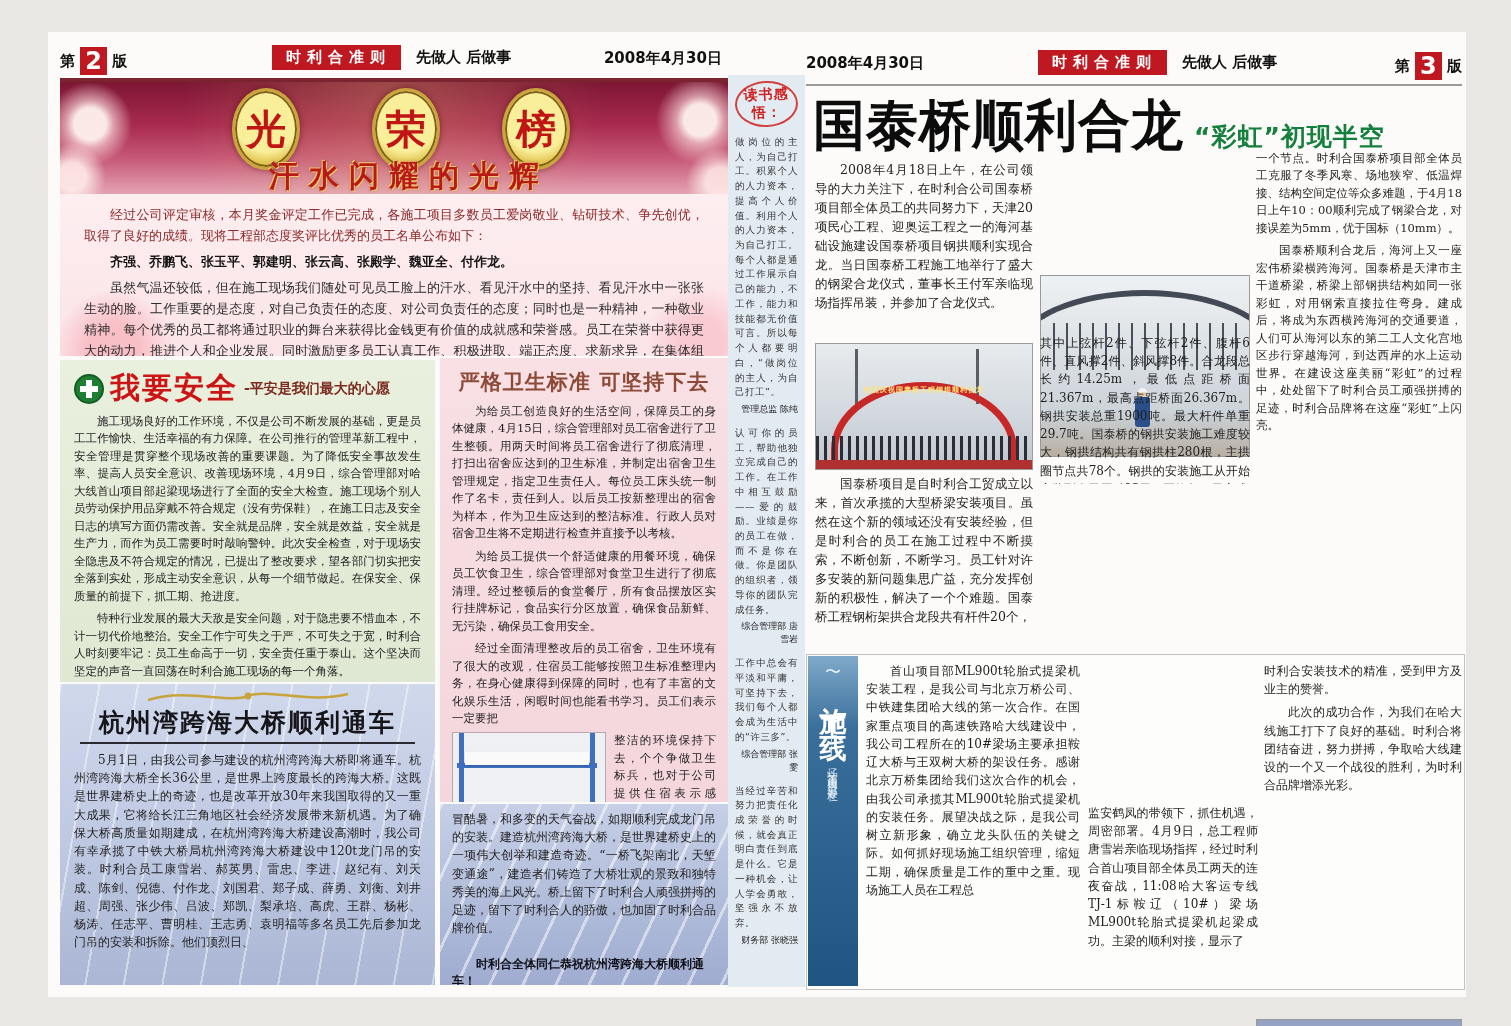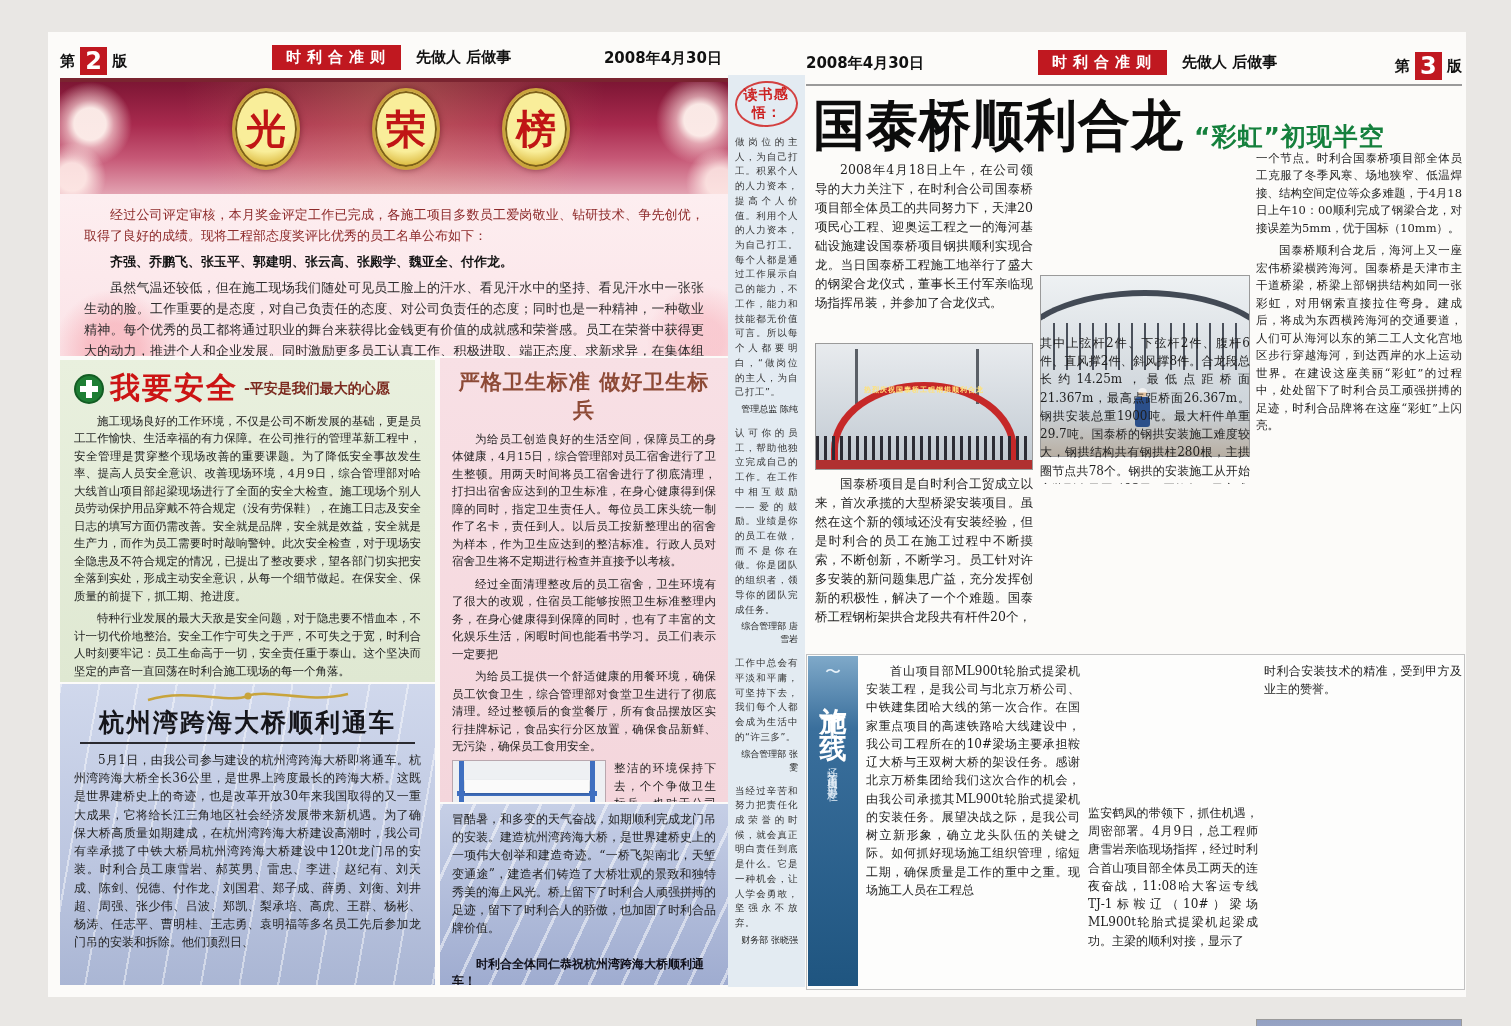--- a/index.html
+++ b/index.html
@@ -178,20 +178,21 @@
 <div class="abs banner">
   <div class="medal" style="left:172px;">
       <span>光</span>
     </div>
   <div class="medal" style="left:312px;">
       <span>荣</span>
     </div>
   <div class="medal" style="left:442px;">
       <span>榜</span>
     </div>
+  <div class="banner-sub ser">汗水闪耀的光辉</div>
 </div>
 
 <div class="abs honor ser">
   <p class="h-p1">经过公司评定审核，本月奖金评定工作已完成，各施工项目多数员工爱岗敬业、钻研技术、争先创优，取得了良好的成绩。现将工程部态度奖评比优秀的员工名单公布如下：</p>
   <p class="h-names">齐强、乔鹏飞、张玉平、郭建明、张云高、张殿学、魏亚全、付作龙。</p>
   <p class="h-p2">虽然气温还较低，但在施工现场我们随处可见员工脸上的汗水、看见汗水中的坚持、看见汗水中一张张生动的脸。工作重要的是态度，对自己负责任的态度、对公司负责任的态度；同时也是一种精神，一种敬业精神。每个优秀的员工都将通过职业的舞台来获得比金钱更有价值的成就感和荣誉感。员工在荣誉中获得更大的动力，推进个人和企业发展。同时激励更多员工认真工作、积极进取、端正态度、求新求异，在集体组织中体现个人价值。</p>
 </div>
 
 <div class="abs safety">
   <div class="safety-hd">
@@ -210,25 +211,25 @@
     <path d="M10 12 C 50 0, 90 16, 110 8 C 130 0, 170 16, 210 6" stroke="#c8a43c" stroke-width="2.5" fill="none"></path>
     <circle cx="110" cy="8" r="3.5" fill="#c8a43c"></circle>
   </svg>
   <div class="hang-title">杭州湾跨海大桥顺利通车</div>
   <div class="txt ser">
     <p style="font-size:12px">5月1日，由我公司参与建设的杭州湾跨海大桥即将通车。杭州湾跨海大桥全长36公里，是世界上跨度最长的跨海大桥。这既是世界建桥史上的奇迹，也是改革开放30年来我国取得的又一重大成果，它将给长江三角地区社会经济发展带来新机遇。为了确保大桥高质量如期建成，在杭州湾跨海大桥建设高潮时，我公司有幸承揽了中铁大桥局杭州湾跨海大桥建设中120t龙门吊的安装。时利合员工康雪岩、郝英男、雷忠、李进、赵纪有、刘天成、陈剑、倪德、付作龙、刘国君、郑子成、薛勇、刘衡、刘井超、周强、张少伟、吕波、郑凯、梨承培、高虎、王群、杨彬、杨涛、任志平、曹明桂、王志勇、袁明福等多名员工先后参加龙门吊的安装和拆除。他们顶烈日、</p>
   </div>
 </div>
 
 <div class="abs hyg">
-  <div class="hyg-title">严格卫生标准  做好卫生标兵</div>
+  <div class="hyg-title">严格卫生标准  可坚持下去</div>
   <div class="txt ser" style="font-size:11px">
-    <p>为给员工创造良好的生活空间，保障员工的身体健康，4月15日，综合管理部对员工宿舍进行了卫生整顿。用两天时间将员工宿舍进行了彻底清理，打扫出宿舍应达到的卫生标准，在身心健康得到保障的同时，指定卫生责任人。每位员工床头统一制作了名卡，责任到人。以后员工按新整理出的宿舍为样本，作为卫生应达到的整洁标准。行政人员对宿舍卫生将不定期进行检查并直接予以考核。</p>
+    <p>为给员工创造良好的生活空间，保障员工的身体健康，4月15日，综合管理部对员工宿舍进行了卫生整顿。用两天时间将员工宿舍进行了彻底清理，打扫出宿舍应达到的卫生标准，并制定出宿舍卫生管理规定，指定卫生责任人。每位员工床头统一制作了名卡，责任到人。以后员工按新整理出的宿舍为样本，作为卫生应达到的整洁标准。行政人员对宿舍卫生将不定期进行检查并直接予以考核。</p>
+    <p>为给员工提供一个舒适健康的用餐环境，确保员工饮食卫生，综合管理部对食堂卫生进行了彻底清理。经过整顿后的食堂餐厅，所有食品摆放区实行挂牌标记，食品实行分区放置，确保食品新鲜、无污染，确保员工食用安全。</p>
     <p>经过全面清理整改后的员工宿舍，卫生环境有了很大的改观，住宿员工能够按照卫生标准整理内务，在身心健康得到保障的同时，也有了丰富的文化娱乐生活，闲暇时间也能看书学习。员工们表示一定要把</p>
-    <p>为给员工提供一个舒适健康的用餐环境，确保员工饮食卫生，综合管理部对食堂卫生进行了彻底清理。经过整顿后的食堂餐厅，所有食品摆放区实行挂牌标记，食品实行分区放置，确保食品新鲜、无污染，确保员工食用安全。</p>
   </div>
   <div class="hyg-row">
     <div class="bunk">
       <span class="v1"></span>
         <span class="v2"></span>
       <span class="h" style="top:22%;"></span>
 
       <span class="mat" style="top:14%;"></span>
 
     </div>
@@ -329,13 +330,14 @@
 </div>
 <div class="abs col txt ser" style="left:866px;top:662px;width:214px;height:318px;">
   <p style="font-size:12px">首山项目部ML900t轮胎式提梁机安装工程，是我公司与北京万桥公司、中铁建集团哈大线的第一次合作。在国家重点项目的高速铁路哈大线建设中，我公司工程所在的10#梁场主要承担鞍辽大桥与王双树大桥的架设任务。感谢北京万桥集团给我们这次合作的机会，由我公司承揽其ML900t轮胎式提梁机的安装任务。展望决战之际，是我公司树立新形象，确立龙头队伍的关键之际。如何抓好现场施工组织管理，缩短工期，确保质量是工作的重中之重。现场施工人员在工程总</p>
 </div>
 
 <div class="abs col txt ser" style="left:1088px;top:804px;width:170px;height:180px;">
   <p style="text-indent:0;font-size:12px">监安鹤凤的带领下，抓住机遇，周密部署。4月9日，总工程师唐雪岩亲临现场指挥，经过时利合首山项目部全体员工两天的连夜奋战，11:08哈大客运专线TJ-1标鞍辽（10#）梁场ML900t轮胎式提梁机起梁成功。主梁的顺利对接，显示了</p>
 </div>
 <div class="abs col txt ser" style="left:1264px;top:662px;width:198px;height:138px;">
   <p style="text-indent:0;font-size:12px">时利合安装技术的精准，受到甲方及业主的赞誉。</p>
+  <p style="font-size:12px">此次的成功合作，为我们在哈大线施工打下了良好的基础。时利合将团结奋进，努力拼搏，争取哈大线建设的一个又一个战役的胜利，为时利合品牌增添光彩。</p>
 </div>
 
 </body></html>

